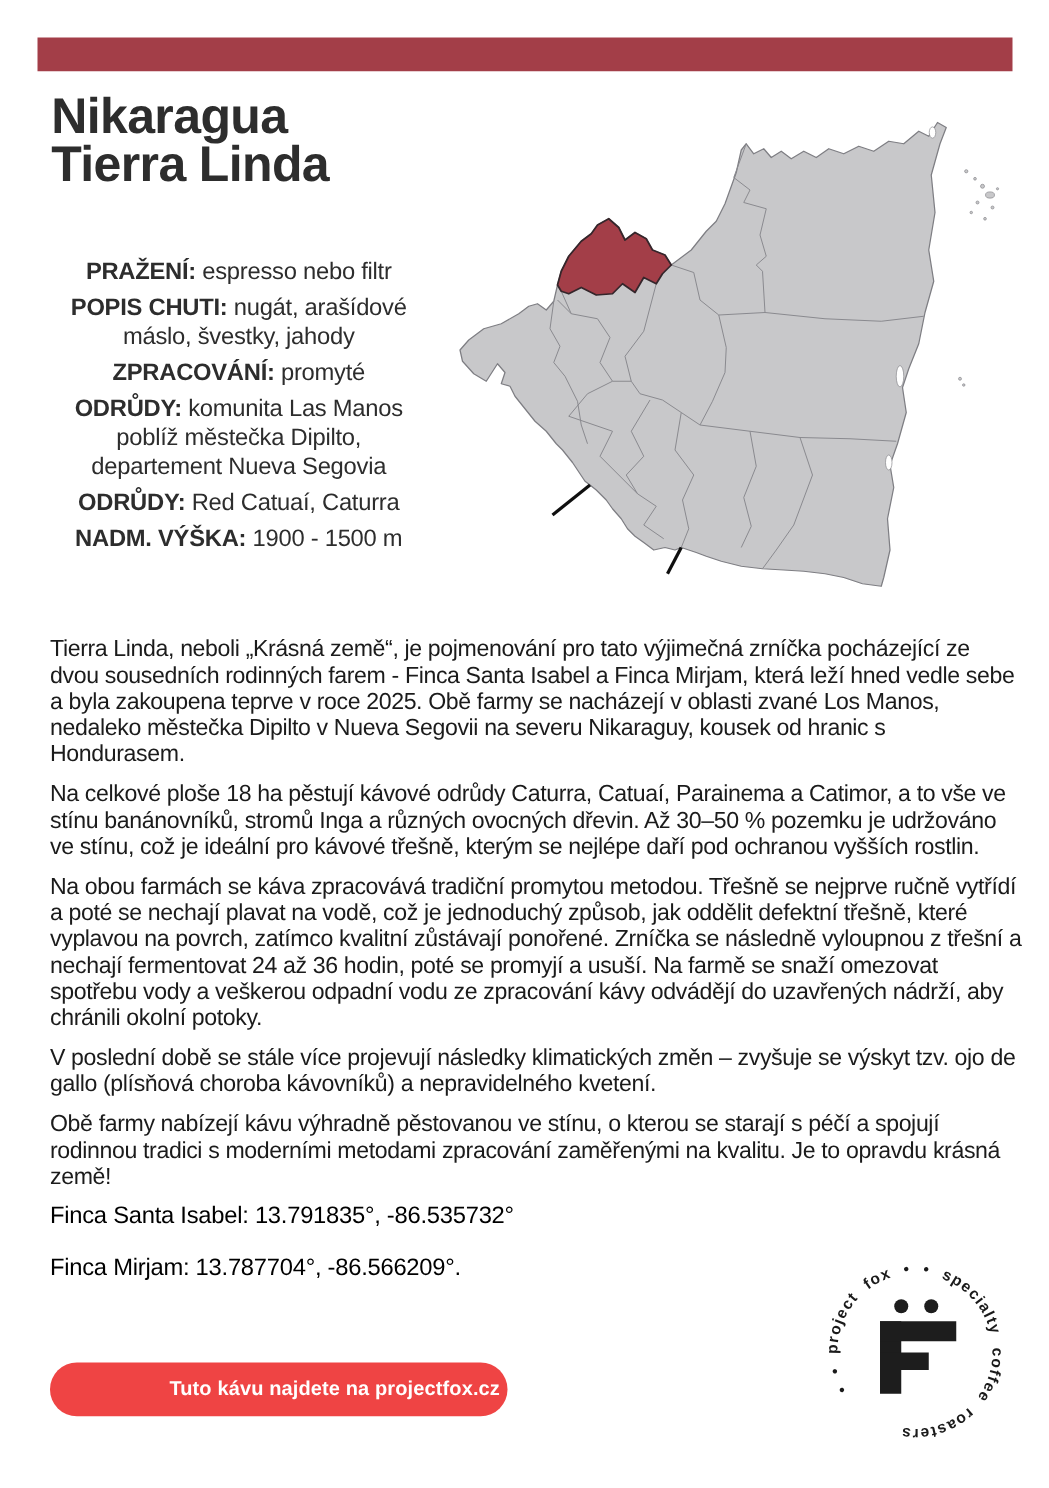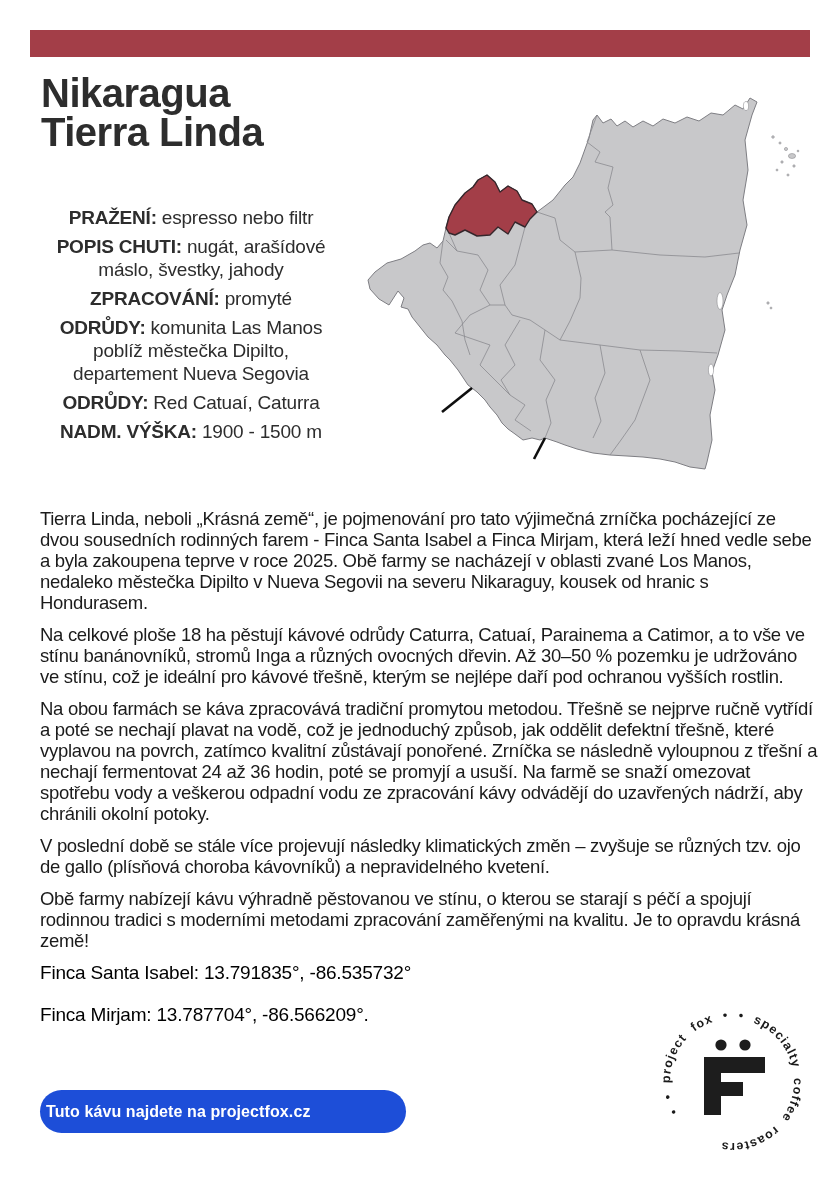--- a/index.html
+++ b/index.html
@@ -35,22 +35,22 @@
     position:absolute;left:40px;top:508px;width:778px;
     font-size:18.5px;line-height:21px;color:#1B1B1B;letter-spacing:-0.3px;
   }
   .body-text p{margin:0 0 11px 0;}
   .coord{
     font-size:19px;color:#000000;letter-spacing:-0.2px;
     margin:8px 0 21px 0;
   }
   .cta-button{
     position:absolute;left:40px;top:1090px;width:366px;height:43px;
-    background:#1d4ed8;border-radius:22px;border:none;cursor:pointer;
-    display:flex;align-items:center;justify-content:flex-start;
+    background:#ef4444;border-radius:22px;border:none;cursor:pointer;
+    display:flex;align-items:center;justify-content:flex-end;
     color:#ffffff;font-weight:700;font-size:16px;
     font-family:"Liberation Sans","DejaVu Sans",sans-serif;
     letter-spacing:0.1px;
   }
   .logo{position:absolute;left:657px;top:1006px;width:150px;height:150px;}
   .ring-text{
     font-size:12.5px;font-weight:700;fill:#1A1A1A;
     letter-spacing:1.1px;word-spacing:5px;
     font-family:"Liberation Sans","DejaVu Sans",sans-serif;
   }
@@ -133,21 +133,21 @@
       <line class="callout" x1="107" y1="295" x2="77" y2="319"></line>
       <line class="callout" x1="180" y1="345" x2="169" y2="366"></line>
     </g>
   </svg>
 </div>
 
 <div class="body-text">
   <p>Tierra Linda, neboli „Krásná země“, je pojmenování pro tato výjimečná zrníčka pocházející ze dvou sousedních rodinných farem - Finca Santa Isabel a Finca Mirjam, která leží hned vedle sebe a byla zakoupena teprve v roce 2025. Obě farmy se nacházejí v oblasti zvané Los Manos, nedaleko městečka Dipilto v Nueva Segovii na severu Nikaraguy, kousek od hranic s Hondurasem.</p>
   <p>Na celkové ploše 18 ha pěstují kávové odrůdy Caturra, Catuaí, Parainema a Catimor, a to vše ve stínu banánovníků, stromů Inga a různých ovocných dřevin. Až 30–50 % pozemku je udržováno ve stínu, což je ideální pro kávové třešně, kterým se nejlépe daří pod ochranou vyšších rostlin.</p>
   <p>Na obou farmách se káva zpracovává tradiční promytou metodou. Třešně se nejprve ručně vytřídí a poté se nechají plavat na vodě, což je jednoduchý způsob, jak oddělit defektní třešně, které vyplavou na povrch, zatímco kvalitní zůstávají ponořené. Zrníčka se následně vyloupnou z třešní a nechají fermentovat 24 až 36 hodin, poté se promyjí a usuší. Na farmě se snaží omezovat spotřebu vody a veškerou odpadní vodu ze zpracování kávy odvádějí do uzavřených nádrží, aby chránili okolní potoky.</p>
-  <p>V poslední době se stále více projevují následky klimatických změn – zvyšuje se různých tzv. ojo de gallo (plísňová choroba kávovníků) a nepravidelného kvetení.</p>
+  <p>V poslední době se stále více projevují následky klimatických změn – zvyšuje se výskyt tzv. ojo de gallo (plísňová choroba kávovníků) a nepravidelného kvetení.</p>
   <p>Obě farmy nabízejí kávu výhradně pěstovanou ve stínu, o kterou se starají s péčí a spojují rodinnou tradici s moderními metodami zpracování zaměřenými na kvalitu. Je to opravdu krásná země!</p>
   <div class="coord">Finca Santa Isabel: 13.791835°, -86.535732°</div>
   <div class="coord">Finca Mirjam: 13.787704°, -86.566209°.</div>
 </div>
 
 <button class="cta-button">
   <span>Tuto kávu najdete na projectfox.cz</span>
 </button>
 
 <div class="logo">

